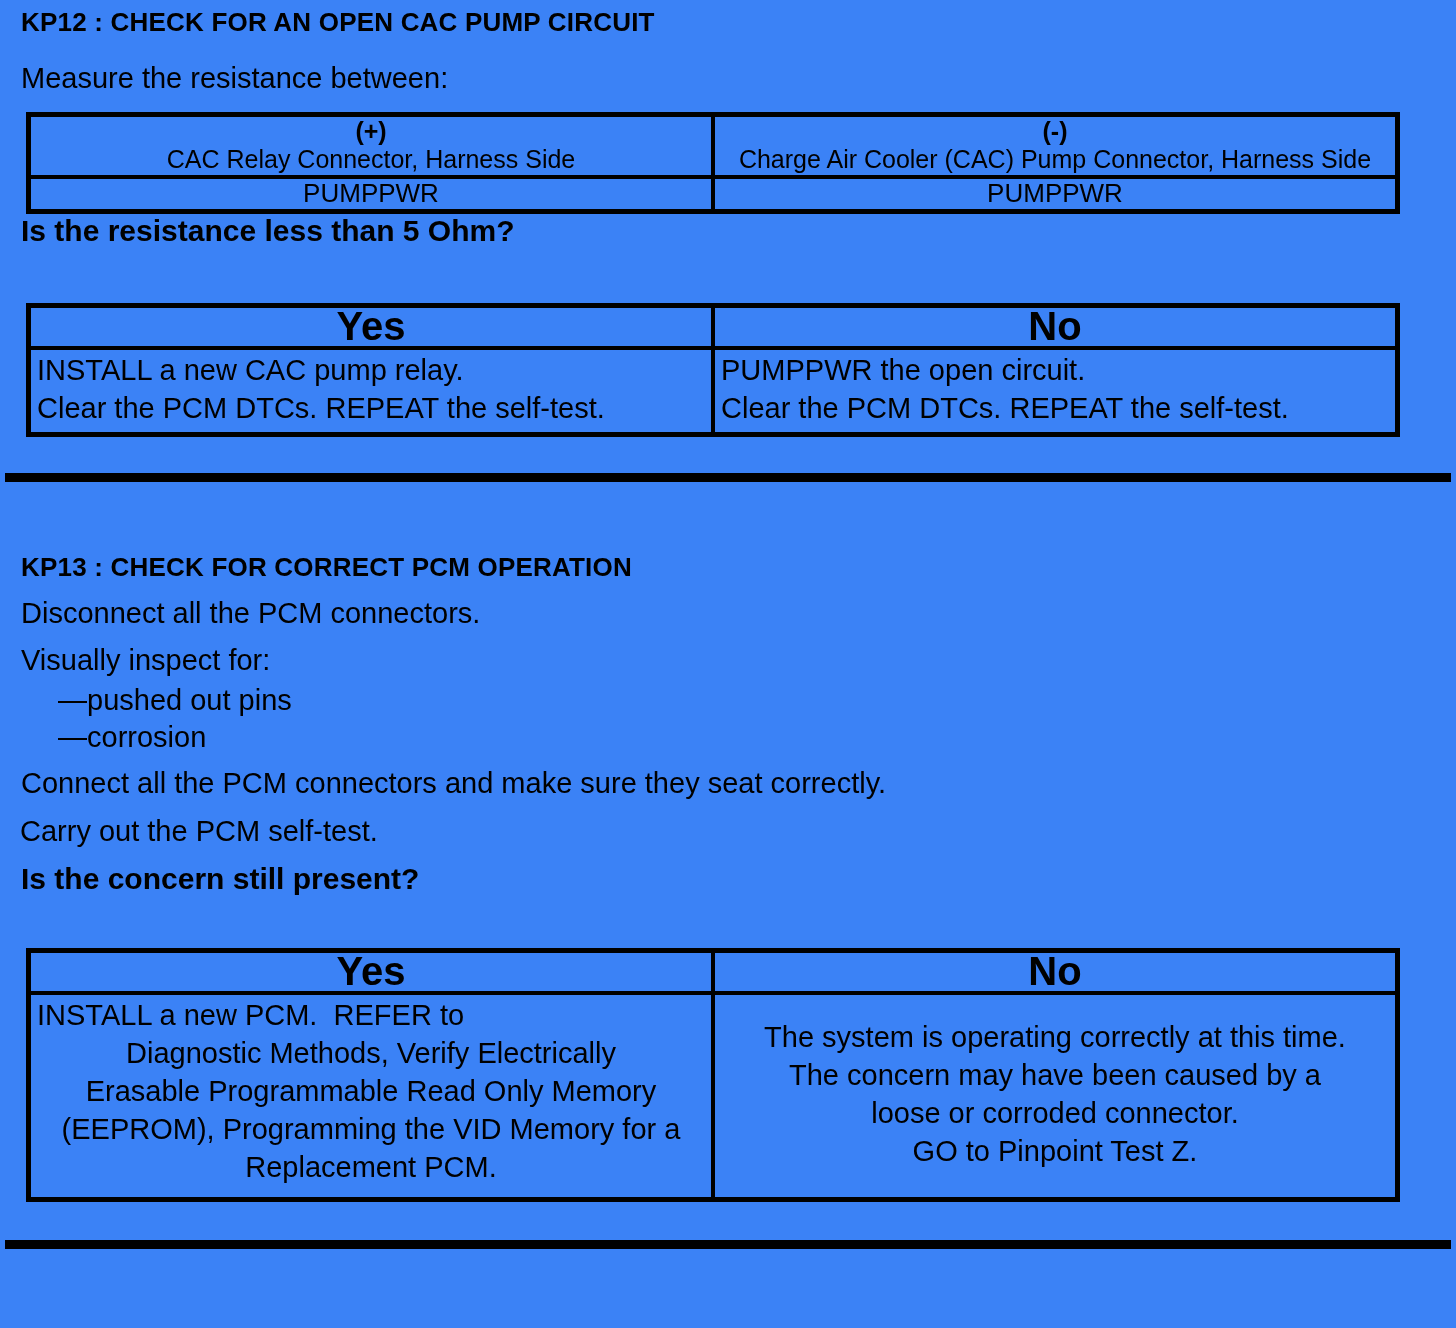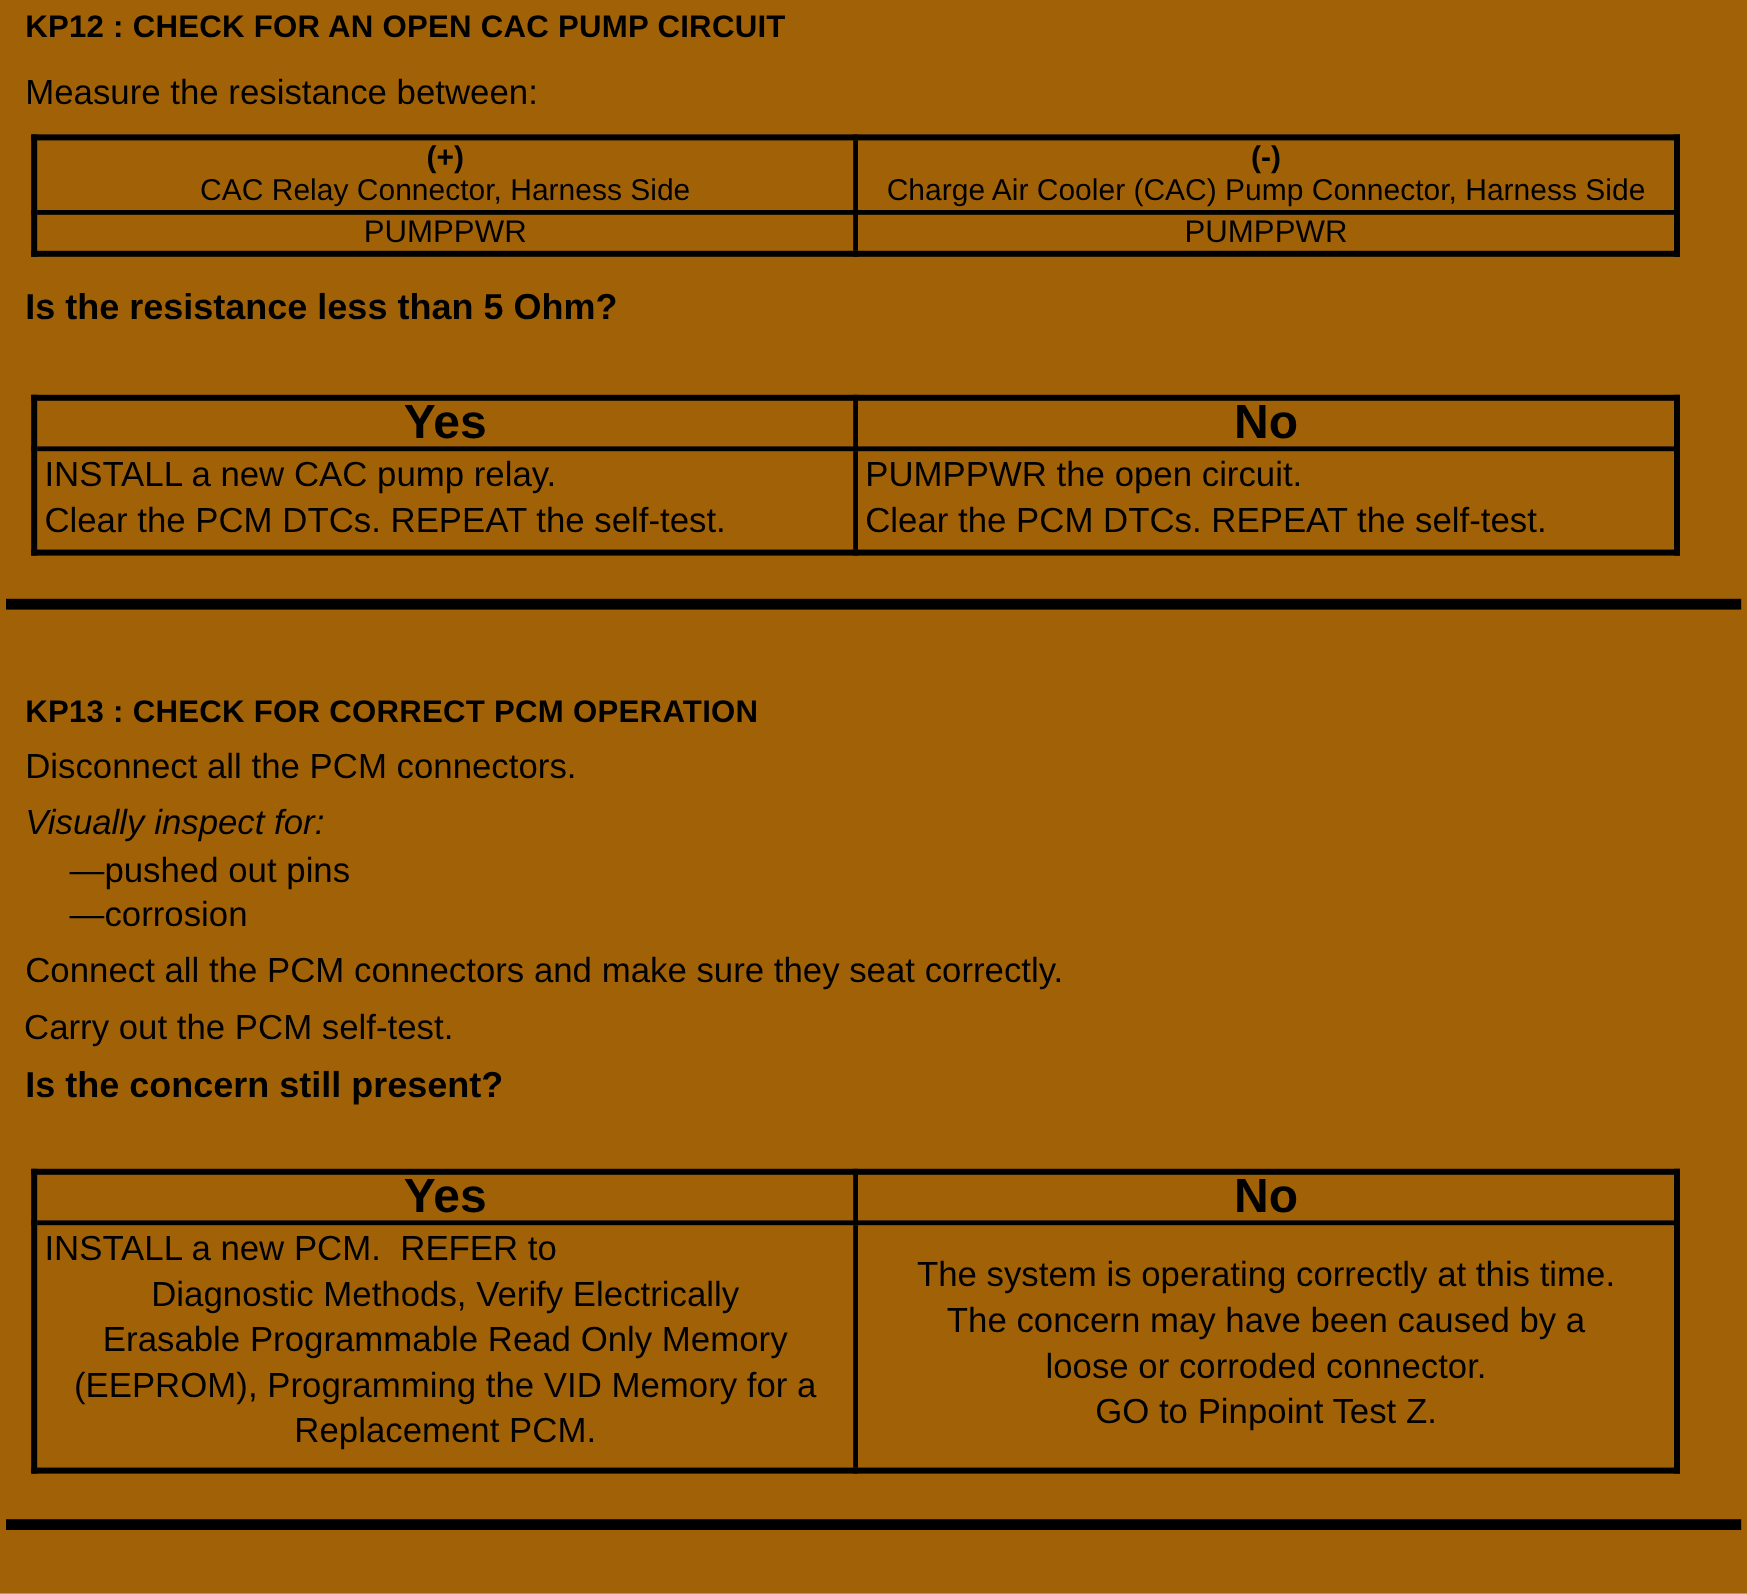--- a/index.html
+++ b/index.html
@@ -11,21 +11,21 @@
     width: 1456px;
     height: 1328px;
     overflow: hidden;
     color: #000000;
     font-family: "Liberation Sans", sans-serif;
   }
   .page {
     position: relative;
     width: 1456px;
     height: 1328px;
-    background: #a16207;
+    background: #3b82f6;
   }
   .step-title {
     font-size: 26px;
     font-weight: bold;
     margin: 0 0 0 21px;
     letter-spacing: 0.2px;
   }
   #kp12-title { padding-top: 7px; }
   #kp13-title { margin-top: 70px; }
   .body-text {
@@ -33,23 +33,23 @@
     line-height: 33px;
     margin: 0 0 0 21px;
   }
   .question {
     font-size: 30px;
     line-height: 34px;
     font-weight: bold;
     margin: 0 0 0 21px;
   }
   #kp12-intro { margin-top: 24px; }
-  #kp12-question { margin-top: 26px; }
+  #kp12-question { }
   #kp13-step1 { margin-top: 14px; }
-  #kp13-step2 { margin-top: 14px; font-style: italic; }
+  #kp13-step2 { margin-top: 14px; }
   .inspect-item {
     font-size: 29px;
     line-height: 34px;
     margin: 0 0 0 58px;
   }
   #kp13-item-0 { margin-top: 6px; }
   #kp13-item-1 { margin-top: 3px; }
   #kp13-step3 { margin-top: 13px; }
   #kp13-step4 { margin-top: 15px; margin-left: 20px; }
   #kp13-step5 { margin-top: 15px; }

